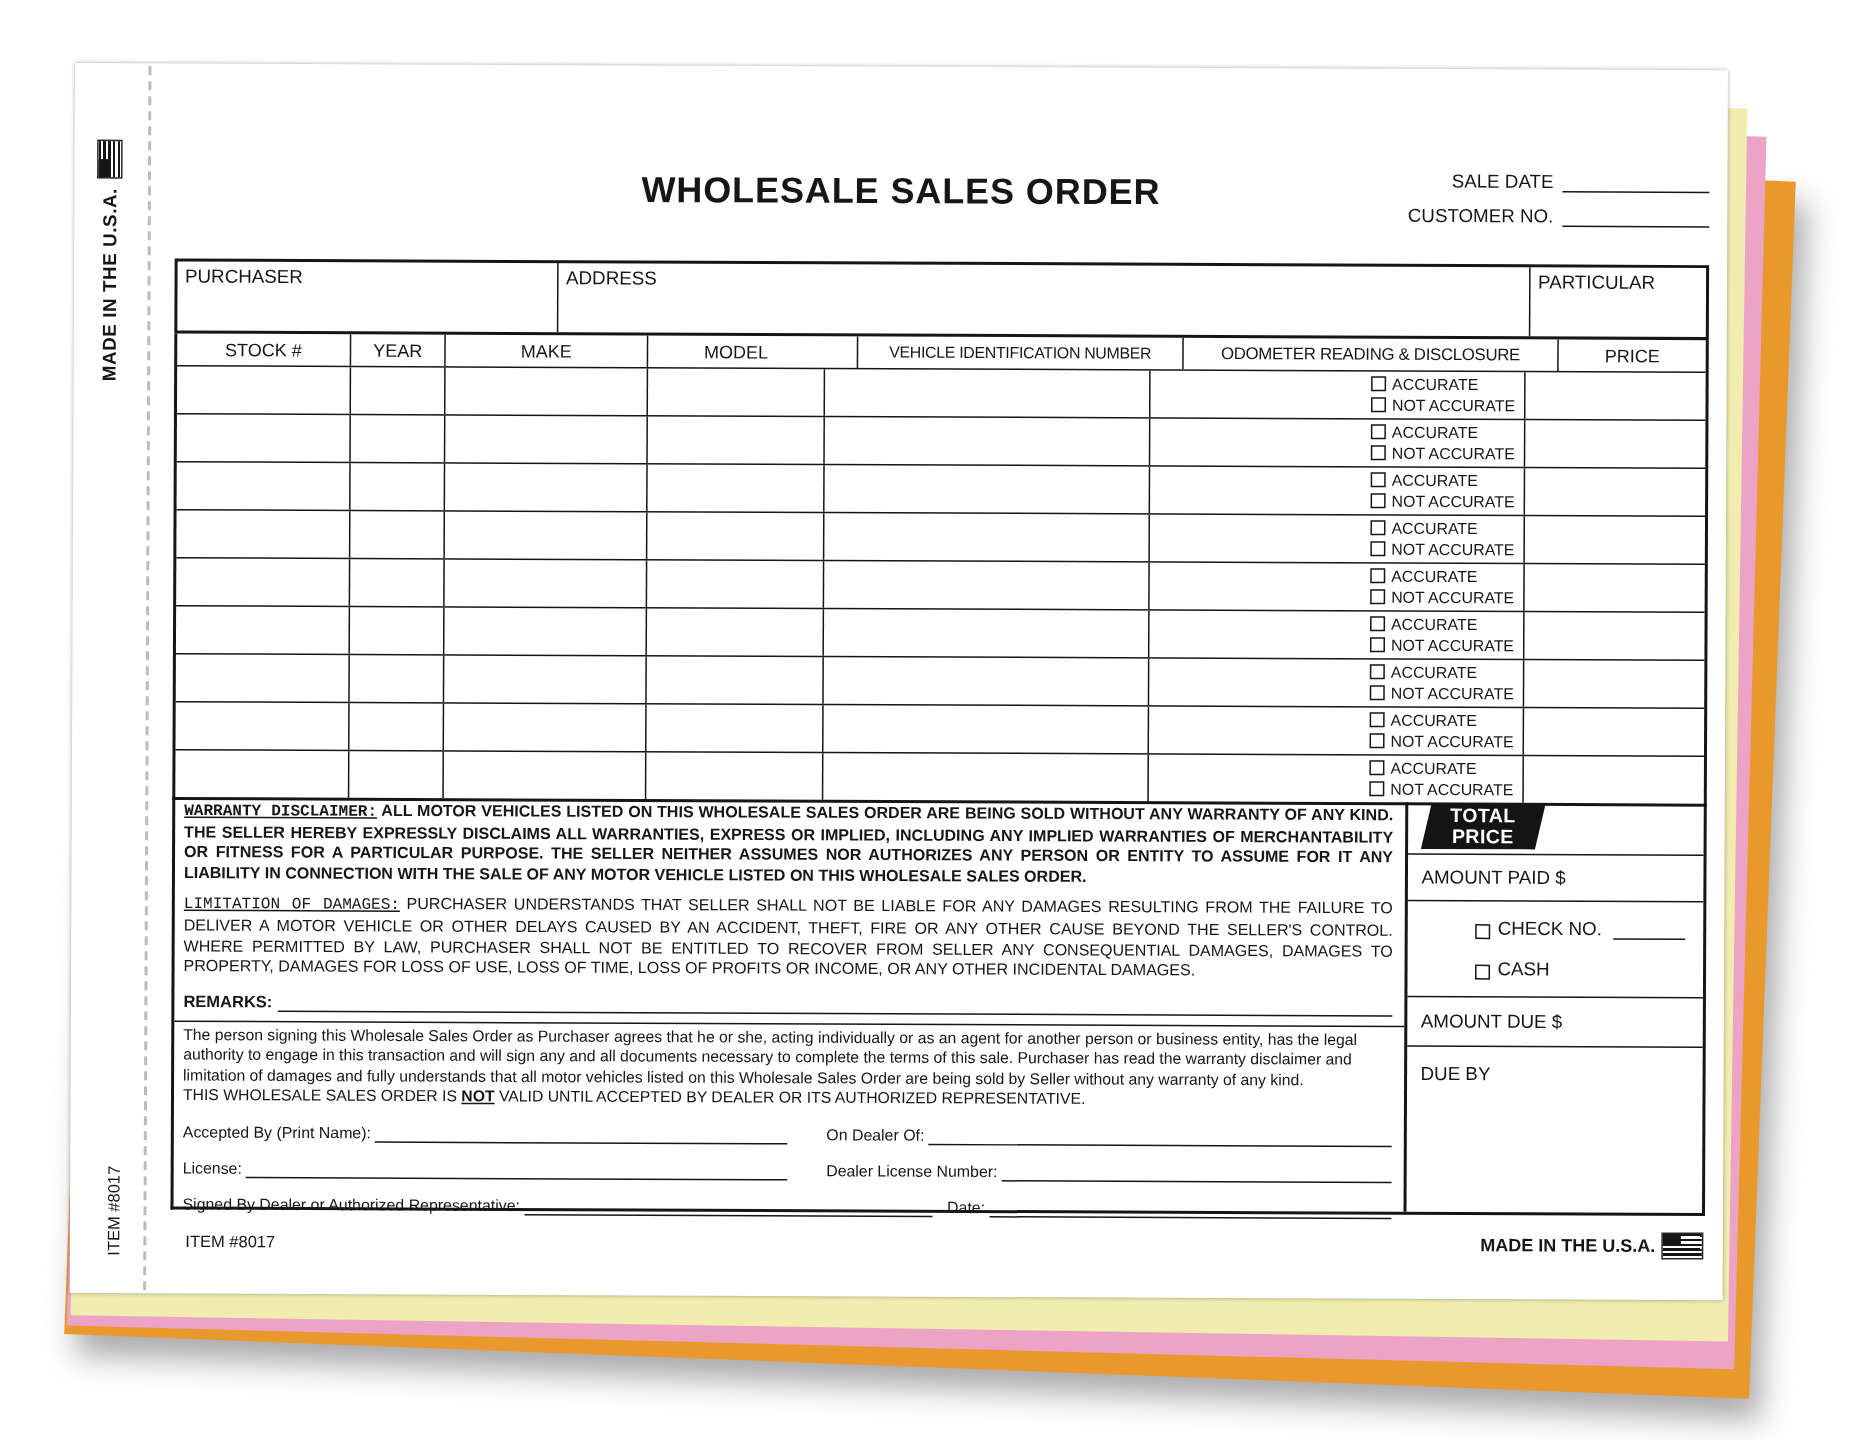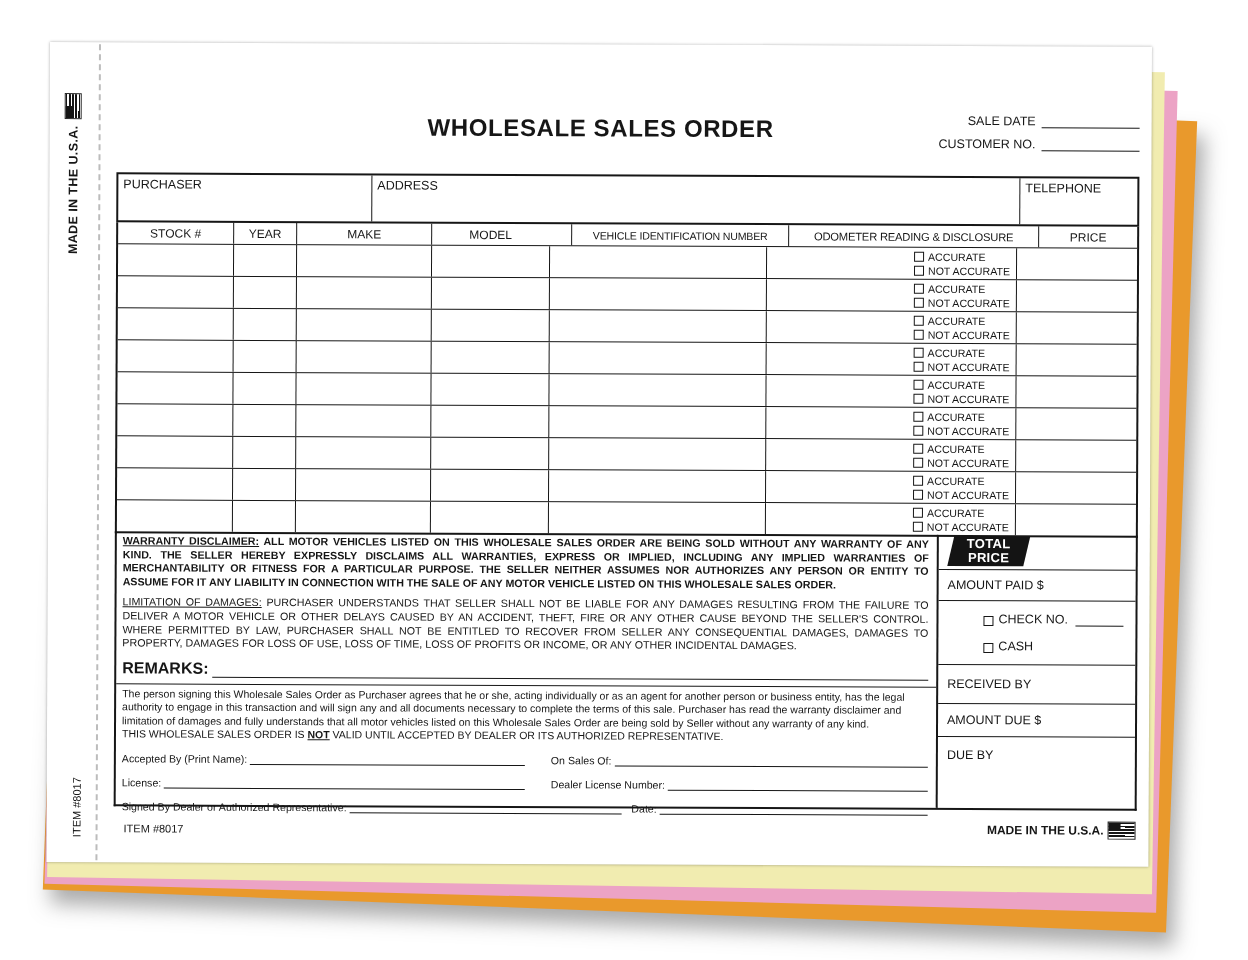--- a/index.html
+++ b/index.html
@@ -66,24 +66,24 @@
 
   
   .lower{position:absolute;left:67px;top:489px;width:1023px;height:275px;
     border:2px solid #161616;border-top:none;box-sizing:border-box;display:flex;}
   .lleft{flex:1;padding:3px 8px 0 6px;box-sizing:border-box;}
   .lright{flex:0 0 199px;border-left:2px solid #161616;box-sizing:border-box;
     display:flex;flex-direction:column;}
 
   .legal{font-size:10.7px;line-height:13.6px;text-align:justify;margin:0;}
   .legal.bold{font-weight:bold;}
-  .legal .uh{text-decoration:underline;font-weight:bold;}
+  .legal .uh{text-decoration:underline;font-weight:bold;font-family:Liberation Mono, monospace;}
   .lim{margin-top:7px;}
   .remarks-row{display:flex;align-items:flex-end;margin-top:9px;}
-  .remarks-row .lbl{font-weight:bold;font-size:16px;margin-right:4px;white-space:nowrap;}
+  .remarks-row .lbl{font-weight:bold;font-size:11px;margin-right:4px;white-space:nowrap;}
   .remarks-row .line{flex:1;border-bottom:1.2px solid #161616;height:12px;}
   .ldiv{border-top:1.6px solid #161616;margin:6px -8px 0 -6px;}
   .agree{font-size:10.5px;line-height:13.4px;margin-top:3px;text-align:left;}
   .agree .u{text-decoration:underline;font-weight:bold;}
 
   .sigs{margin-top:8px;}
   .sig-row{display:flex;align-items:flex-end;margin-bottom:11px;font-size:10.6px;}
   .sig-pair{display:flex;align-items:flex-end;}
   .sig-pair .lbl{white-space:nowrap;margin-right:3px;}
   .sig-pair .line{border-bottom:1.1px solid #161616;height:12px;flex:1;}
@@ -139,21 +139,21 @@
       </div>
       <div class="sd-row">
         <span class="lbl">CUSTOMER NO.</span>
         <span class="line"></span>
       </div>
     </div>
 
     <div class="ptable">
       <div class="pcell pc-purchaser">PURCHASER</div>
       <div class="pcell pc-address">ADDRESS</div>
-      <div class="pcell pc-telephone">TELEPHONE</div>
+      <div class="pcell pc-telephone">PARTICULAR</div>
     </div>
 
     <div class="vtable">
       <div class="vrow vhead">
         <div class="vcell c0">STOCK #</div>
         <div class="vcell c1">YEAR</div>
         <div class="vcell c2">MAKE</div>
         <div class="vcell c3">MODEL</div>
         <div class="vcell c4">VEHICLE IDENTIFICATION NUMBER</div>
         <div class="vcell c5">ODOMETER READING &amp; DISCLOSURE</div>
@@ -315,21 +315,21 @@
           <span>The person signing this Wholesale Sales Order as Purchaser agrees that he or she, acting individually or as an agent for another person or business entity, has the legal authority to engage in this transaction and will sign any and all documents necessary to complete the terms of this sale.  Purchaser has read the warranty disclaimer and limitation of damages and fully understands that all motor vehicles listed on this Wholesale Sales Order are being sold by Seller without any warranty of any kind.</span><br>
           <span>THIS WHOLESALE SALES ORDER IS </span><span class="u">NOT</span><span> VALID UNTIL ACCEPTED BY DEALER OR ITS AUTHORIZED REPRESENTATIVE.</span>
         </p>
         <div class="sigs">
           <div class="sig-row">
             <div class="sig-pair sp-l">
                 <span class="lbl">Accepted By (Print Name):</span>
                 <span class="line"></span>
               </div>
             <div class="sig-pair sp-r">
-                <span class="lbl">On Sales Of:</span>
+                <span class="lbl">On Dealer Of:</span>
                 <span class="line"></span>
               </div>
           </div>
           <div class="sig-row">
             <div class="sig-pair sp-l">
                 <span class="lbl">License:</span>
                 <span class="line"></span>
               </div>
             <div class="sig-pair sp-r">
                 <span class="lbl">Dealer License Number:</span>
@@ -365,23 +365,20 @@
           <div class="pay-line">
             <span class="cb"></span>
             <span>CHECK NO.</span>
             <span class="line"></span>
           </div>
           <div class="pay-line pl-cash">
             <span class="cb"></span>
             <span>CASH</span>
           </div>
         </div>
-        <div class="pay-row pr-received">
-          <span>RECEIVED BY</span>
-        </div>
         <div class="pay-row pr-amtdue">
           <span>AMOUNT DUE  $</span>
         </div>
         <div class="pay-row pr-dueby">
           <span>DUE BY</span>
         </div>
       </div>
     </div>
 
     <div class="foot-item">ITEM #8017</div>

